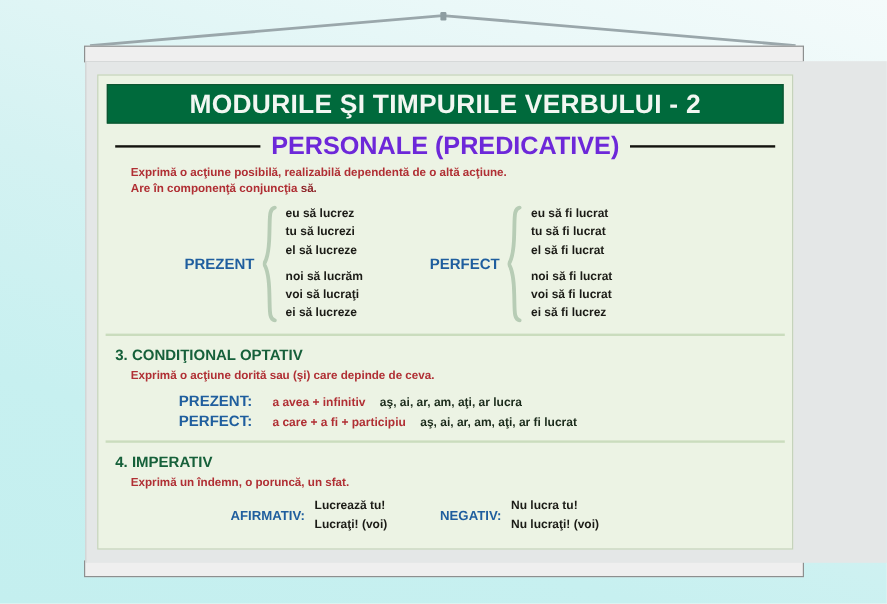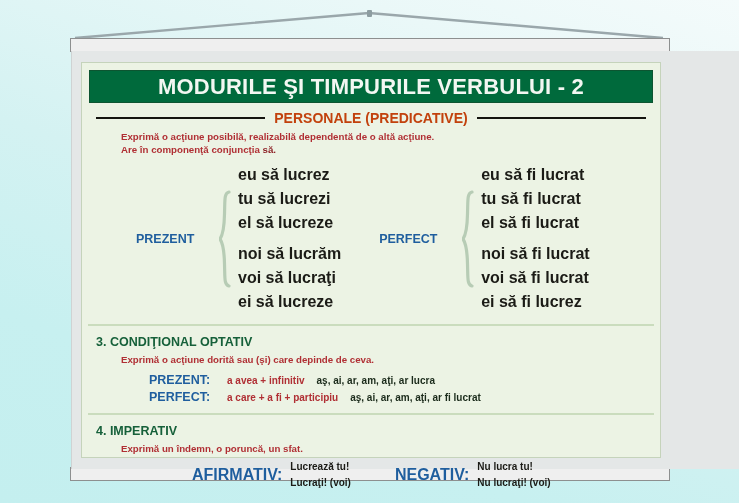--- a/index.html
+++ b/index.html
@@ -99,40 +99,40 @@
     align-items: center;
     gap: 9px;
     margin: 7px 14px 0 14px;
   }
   .rule {
     flex: 1;
     height: 2px;
     background: #14140f;
   }
   .subtitle-text {
-    font-size: 14px;
-    font-weight: bold;
-    color: #c2410c;
+    font-size: 21px;
+    font-weight: bold;
+    color: #6d28d9;
     white-space: nowrap;
   }
 
   
   .section { padding: 0 14px; }
   .sec-head {
     font-size: 12.5px;
     font-weight: bold;
     color: #16603a;
     margin-top: 9px;
   }
   .sec-desc {
     font-size: 9.7px;
     font-weight: bold;
     color: #b02f34;
     margin-top: 4px;
-    margin-left: 25px;
+    margin-left: 13px;
     line-height: 1.38;
   }
   .sec-desc b { color: #8e2429; }
   .divider {
     height: 2px;
     background: #cadcbd;
     margin: 9px 6px 0 6px;
   }
 
   
@@ -145,31 +145,32 @@
   .conj-group {
     display: flex;
     align-items: center;
     gap: 7px;
   }
   .conj-label {
     font-size: 12.5px;
     font-weight: bold;
     color: #1f5e9e;
     width: 76px;
+    text-align: right;
     white-space: nowrap;
   }
   .brace {
     width: 12px;
     height: 98px;
     flex: 0 0 12px;
     color: #b7ccb5;
   }
   .brace svg { display: block; }
   .forms {
-    font-size: 16px;
+    font-size: 10px;
     color: #1b1b16;
     font-weight: bold;
     line-height: 1.52;
     white-space: nowrap;
   }
   .forms .gap { height: 6px; }
 
   
   .cond-rows {
     margin-top: 7px;
@@ -210,21 +211,21 @@
     padding-left: 96px;
     gap: 44px;
     align-items: center;
   }
   .imp-group {
     display: flex;
     align-items: center;
     gap: 8px;
   }
   .imp-label {
-    font-size: 16px;
+    font-size: 11px;
     font-weight: bold;
     color: #1f5e9e;
     white-space: nowrap;
   }
   .imp-forms {
     font-size: 10px;
     font-weight: bold;
     color: #1b1b16;
     line-height: 1.6;
     white-space: nowrap;

